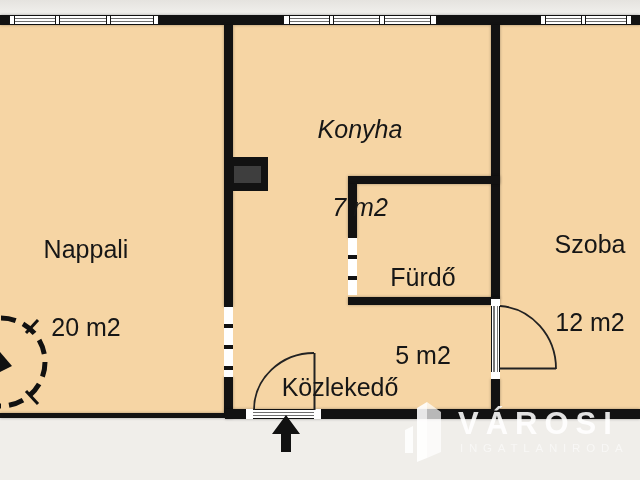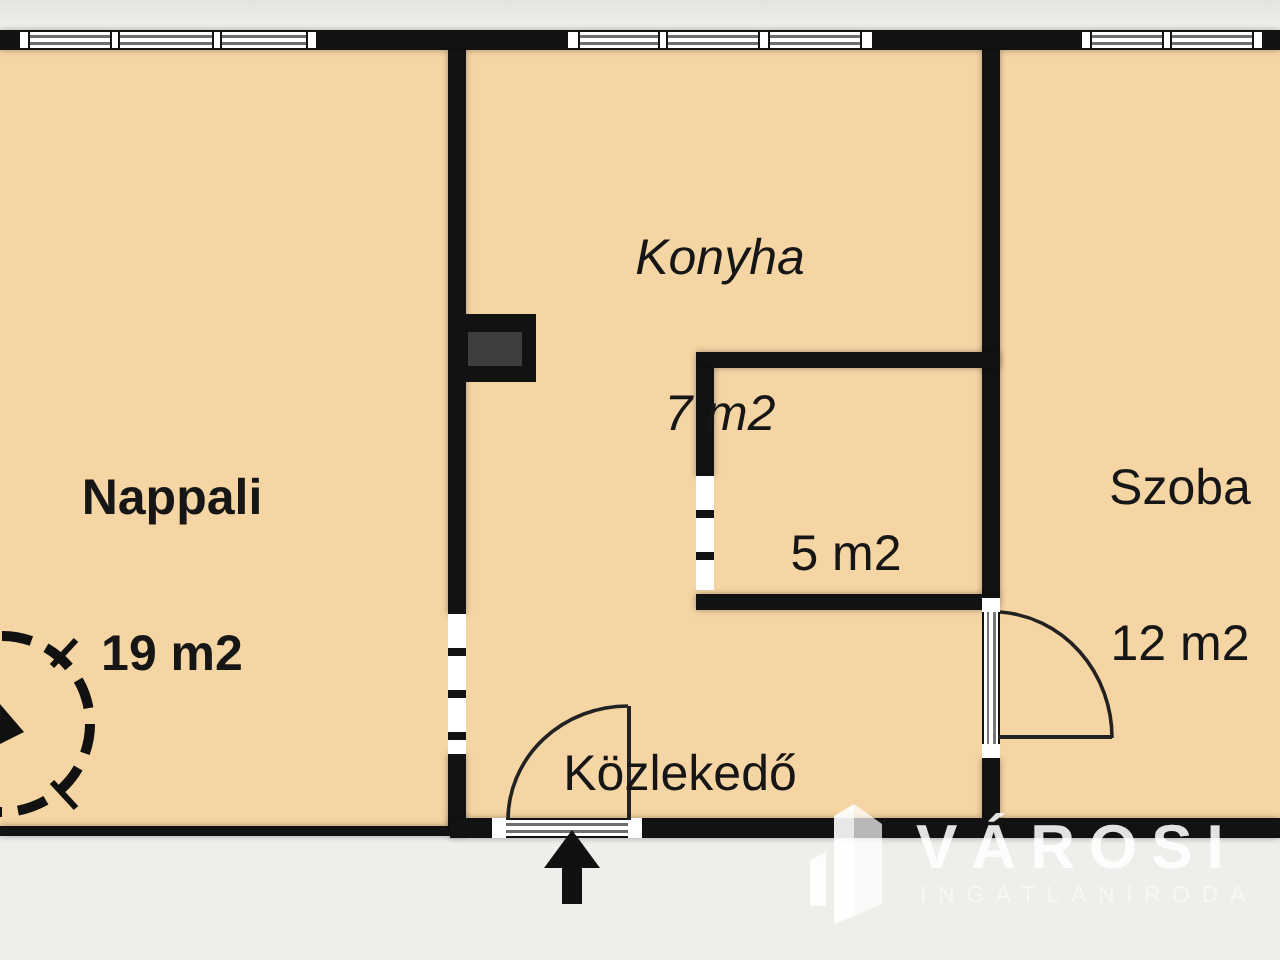--- a/index.html
+++ b/index.html
@@ -104,33 +104,34 @@
 
     <polygon points="286,415 300,434 291,434 291,452 281,452 281,434 272,434" fill="#111111"></polygon>
 
     <g>
       <polygon points="405,430 413,426 413,453 405,453" fill="rgba(255,255,255,0.85)"></polygon>
       <polygon points="417,408 427,402 427,458 417,462" fill="rgba(255,255,255,0.9)"></polygon>
       <polygon points="427,402 441,412 441,452 427,458" fill="rgba(255,255,255,0.7)"></polygon>
     </g>
   </svg>
 
-  <div class="rlabel" style="left:12px;top:184px;width:148px;font-weight:bold;">
+  <div class="rlabel" style="left:12px;top:184px;width:148px;">
     <div>Nappali</div>
-    <div>19 m2</div>
+    <div>20 m2</div>
   </div>
   <div class="rlabel" style="left:286px;top:64px;width:148px;font-style:italic;">
     <div>Konyha</div>
     <div>7 m2</div>
   </div>
   <div class="rlabel" style="left:516px;top:179px;width:148px;">
     <div>Szoba</div>
     <div>12 m2</div>
   </div>
   <div class="rlabel" style="left:349px;top:212px;width:148px;">
+    <div>Fürdő</div>
     <div>5 m2</div>
   </div>
   <div class="rlabel" style="left:256px;top:322px;width:168px;">
     <div>Közlekedő</div>
   </div>
 
   <div class="logo">
     <div class="logo-title">VÁROSI</div>
     <div class="logo-sub">INGATLANIRODA</div>
   </div>

